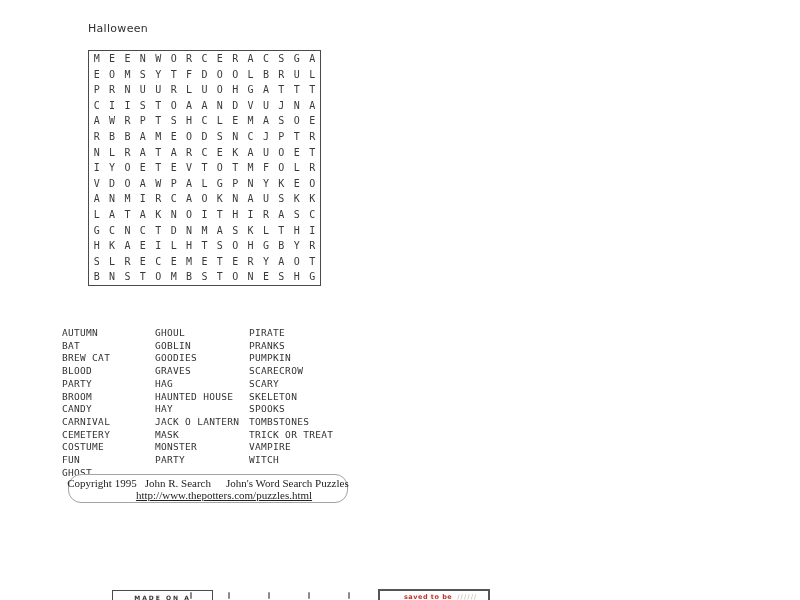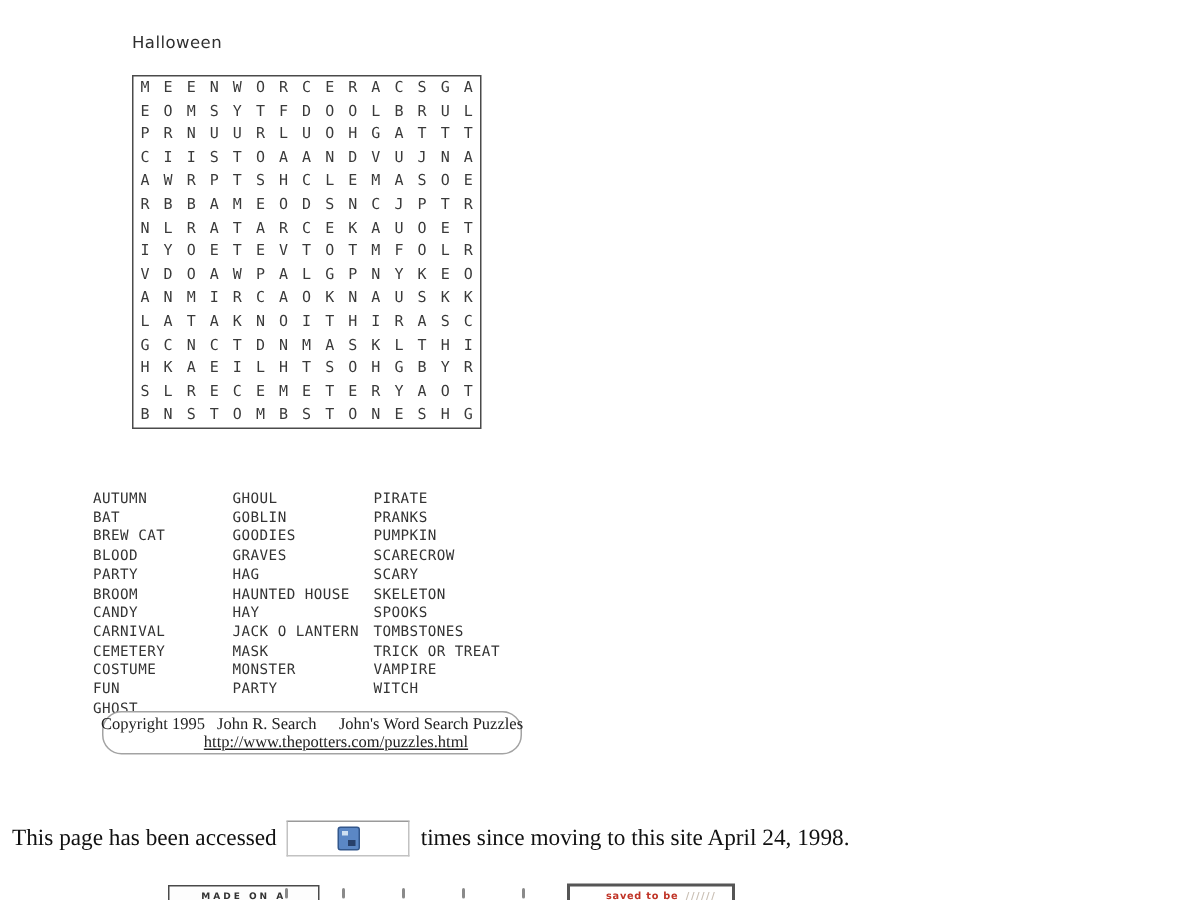--- a/index.html
+++ b/index.html
@@ -332,27 +332,20 @@
       <span class="gap1"></span>
       <span>John R. Search</span>
       <span class="gap2"></span>
       <span>John's Word Search Puzzles</span>
     </div>
     <div class="copyline2">
       <a>http://www.thepotters.com/puzzles.html</a>
     </div>
   </div>
 
-  <div class="access">
-    <span>This page has been accessed</span>
-    <span class="counterbox">
-      <span class="bimg"></span>
-    </span>
-    <span>times since moving to this site April 24, 1998.</span>
-  </div>
 
   <div class="badge-made">MADE ON A</div>
 
   <div class="marks" id="marks">
       <span class="mark" style="left: 190px;"></span>
       <span class="mark" style="left: 228px;"></span>
       <span class="mark" style="left: 268px;"></span>
       <span class="mark" style="left: 308px;"></span>
       <span class="mark" style="left: 348px;"></span>
     </div>

